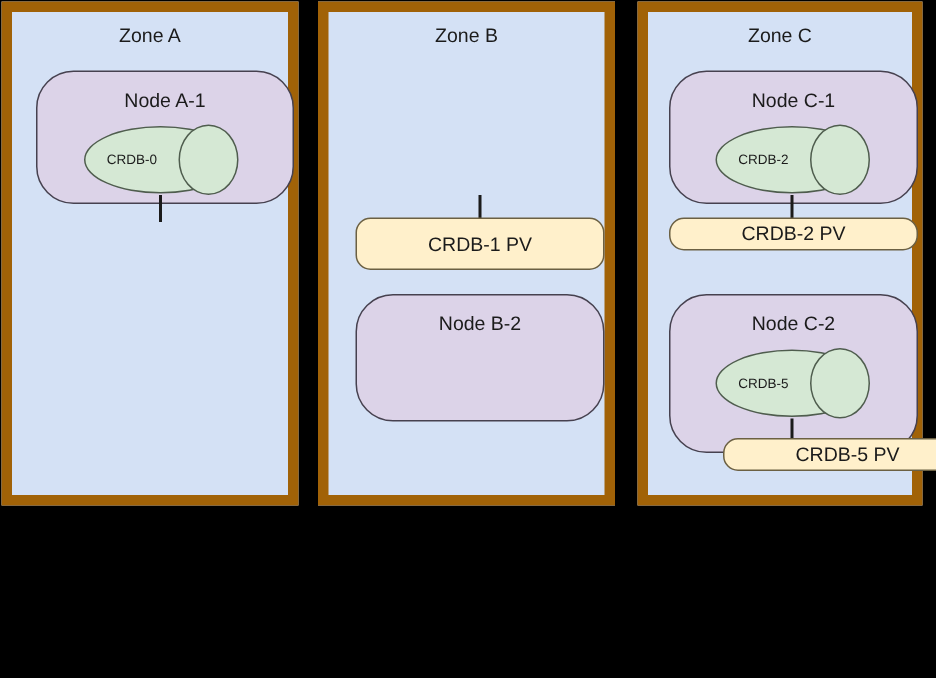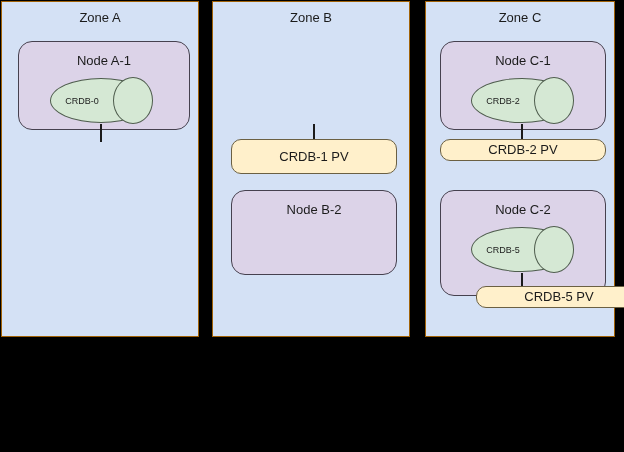--- a/index.html
+++ b/index.html
@@ -16,39 +16,39 @@
   #canvas {
     position: relative;
     width: 624px;
     height: 452px;
     background: #000000;
   }
 
   .zone {
     position: absolute;
     background: #d4e1f5;
-    border: 1px solid #a16207;
+    border: 7px solid #a16207;
     box-sizing: border-box;
   }
   .zone-title {
     position: absolute;
     top: 8px;
     left: 0;
     right: 0;
     text-align: center;
     font-size: 13px;
     color: #1b1b1b;
     line-height: 16px;
   }
 
   .node {
     position: absolute;
     background: #dcd3e8;
     border: 1px solid #46414f;
-    border-radius: 14px;
+    border-radius: 25px;
     box-sizing: border-box;
   }
   .node-title {
     position: absolute;
     top: 11px;
     left: 0;
     right: 0;
     text-align: center;
     font-size: 13px;
     color: #1b1b1b;

